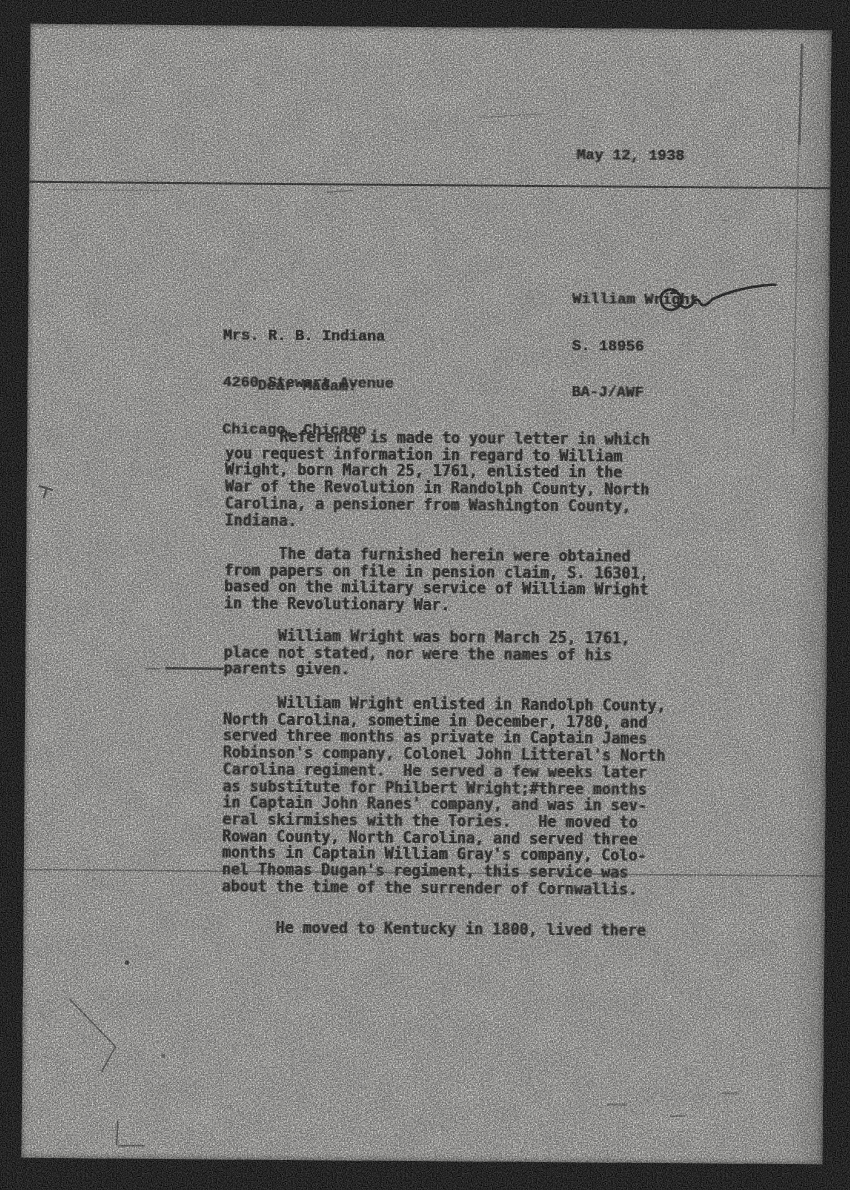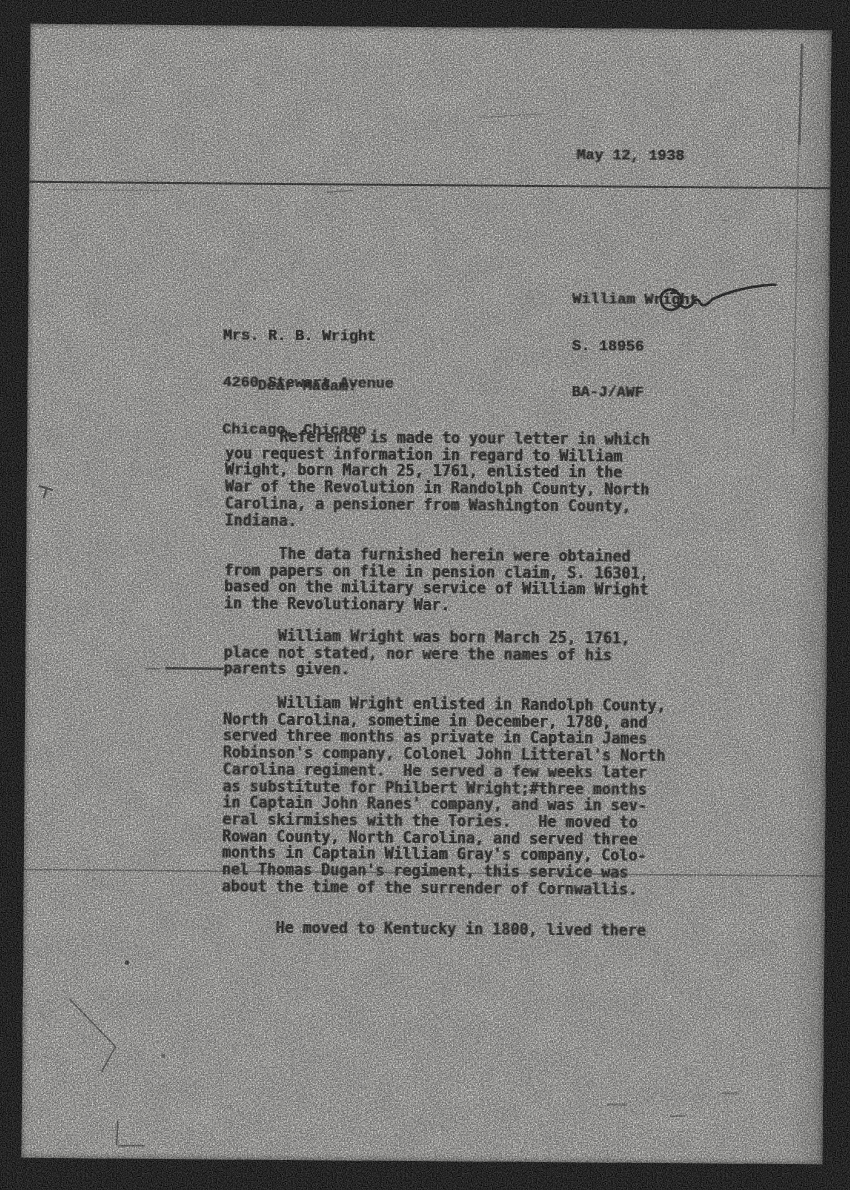--- a/index.html
+++ b/index.html
@@ -64,21 +64,21 @@
     <div class="rule"></div>
     <div class="rule-echo"></div>
 
     <div class="typed refblock">
       <div>William Wright</div>
       <div>S. 18956</div>
       <div>BA-J/AWF</div>
     </div>
 
     <div class="typed recipient">
-      <div>Mrs. R. B. Wright</div>
+      <div>Mrs. R. B. Indiana</div>
       <div>4260 Stewart Avenue</div>
       <div>Chicago, Chicago</div>
     </div>
 
     <div class="typed salutation">Dear Madam:</div>
 
     <pre class="typed para p1">      Reference is made to your letter in which
 you request information in regard to William
 Wright, born March 25, 1761, enlisted in the
 War of the Revolution in Randolph County, North

